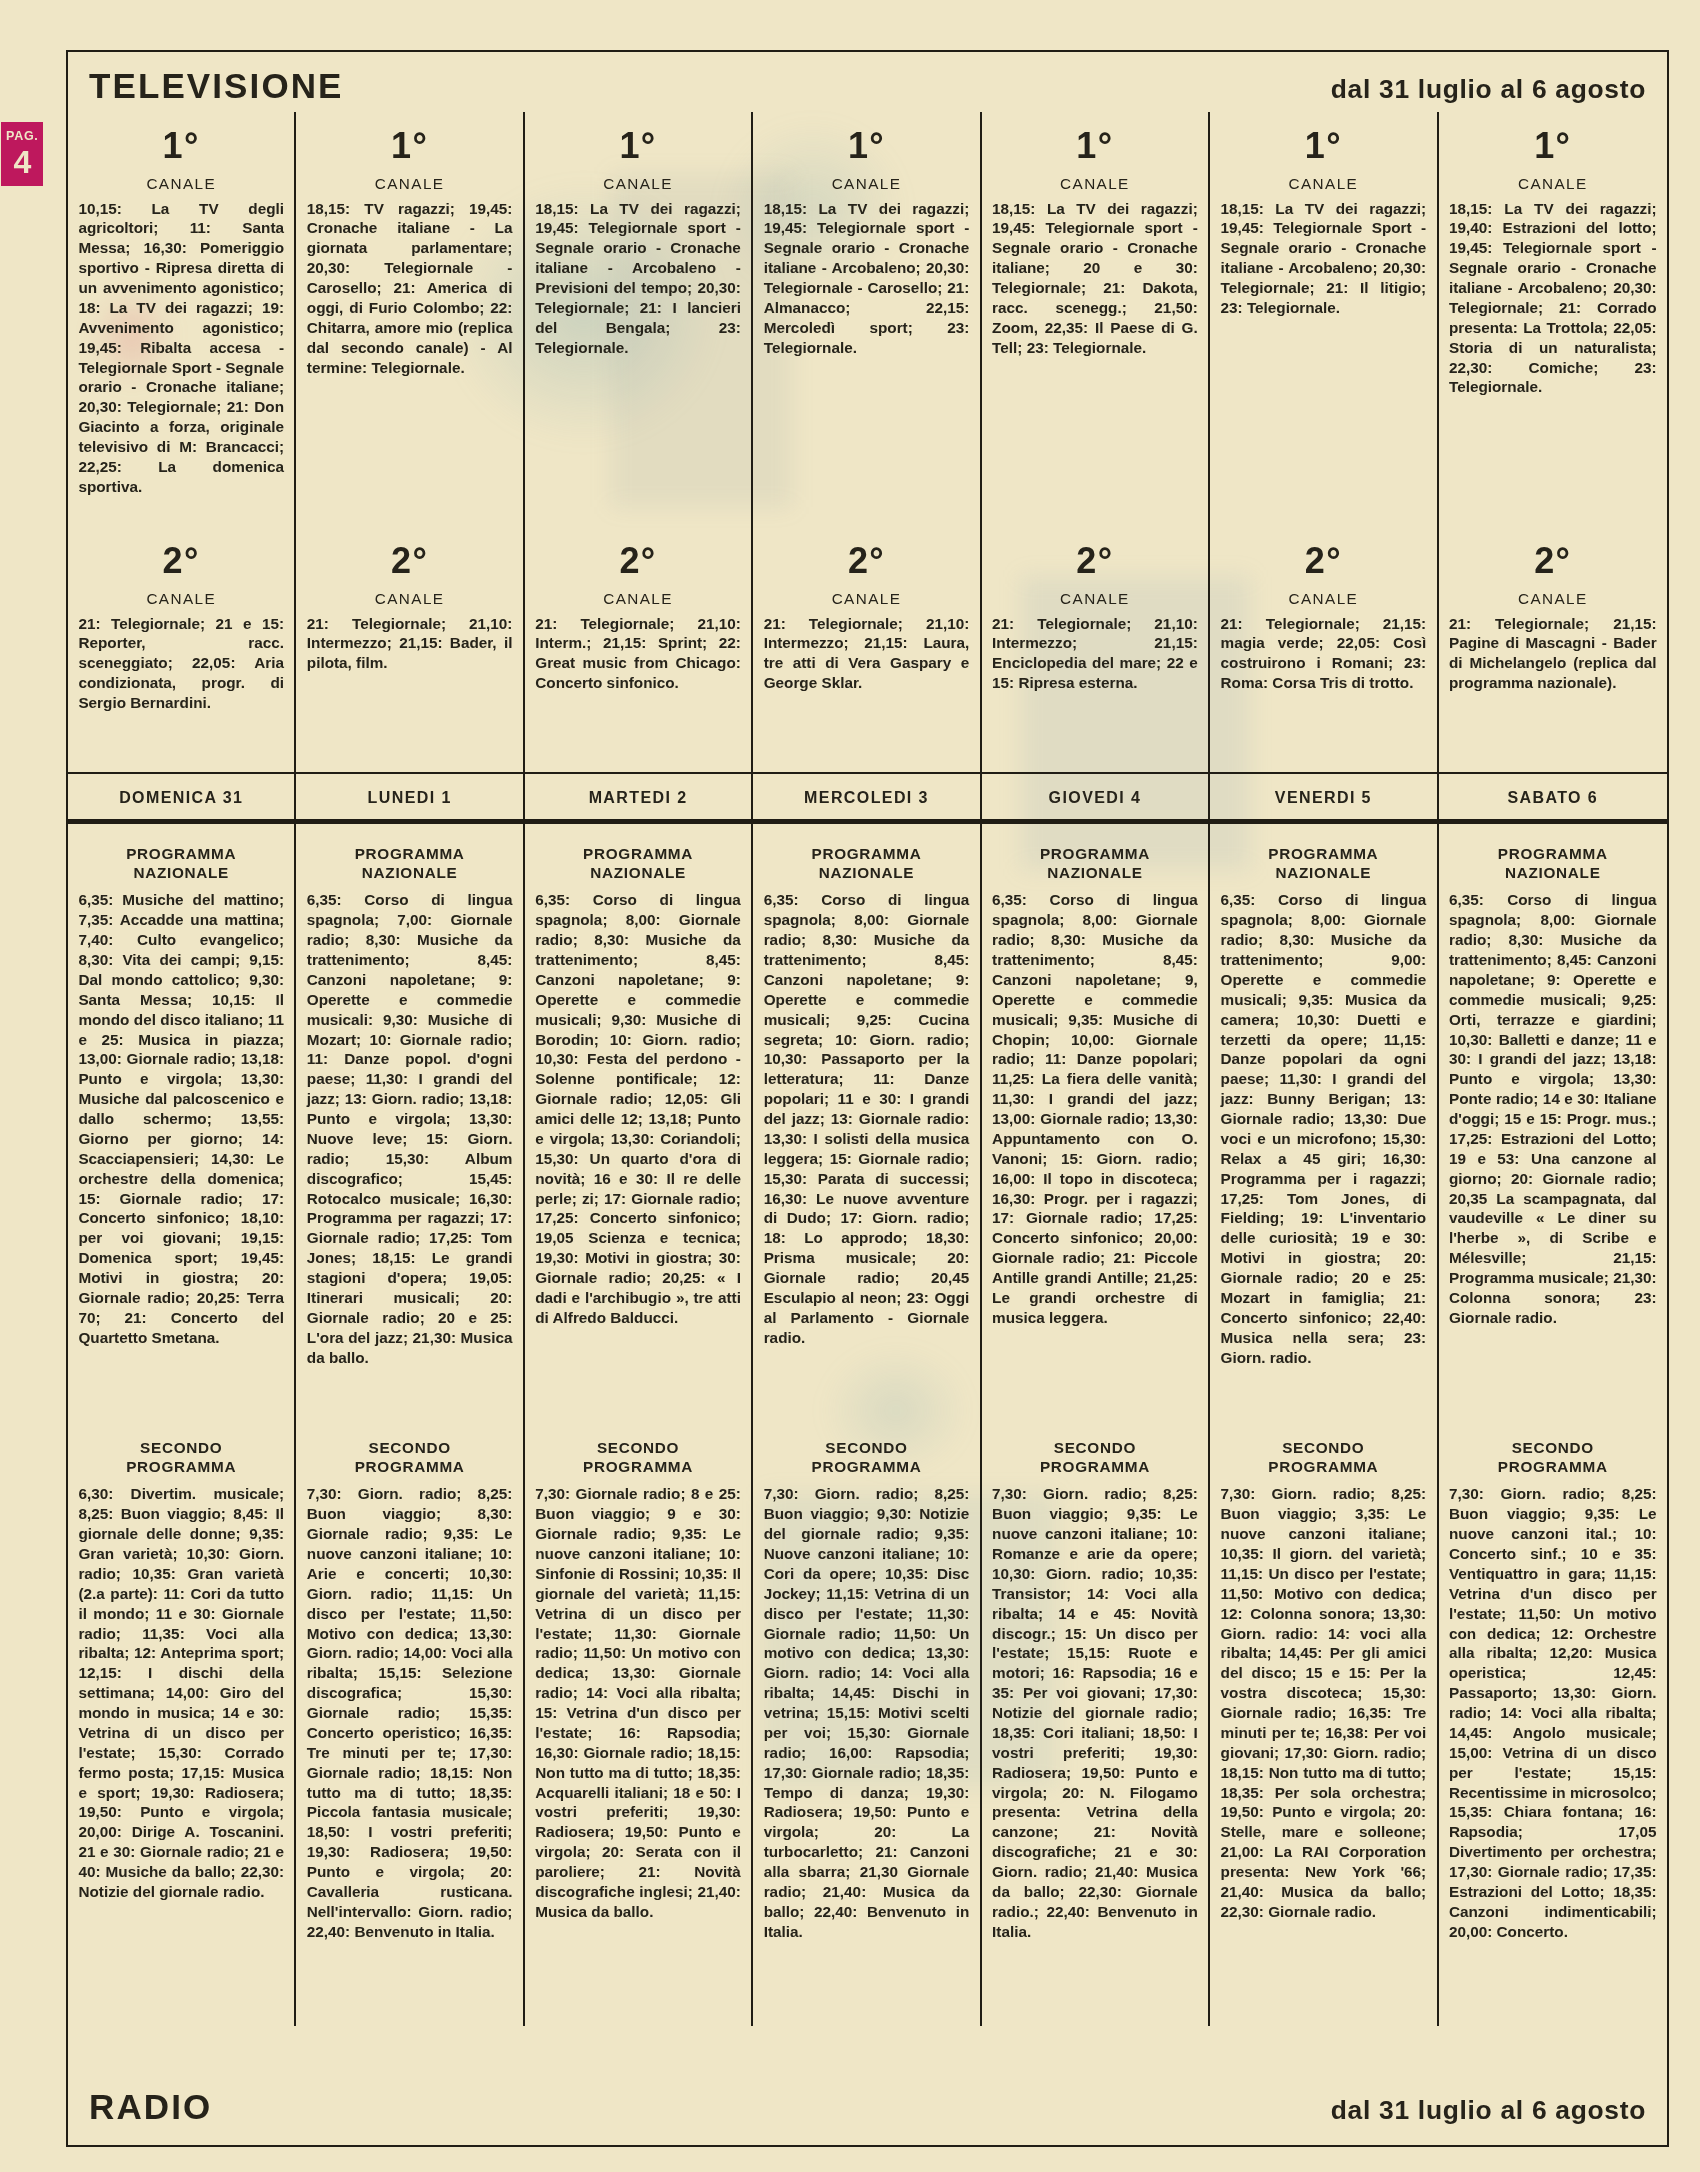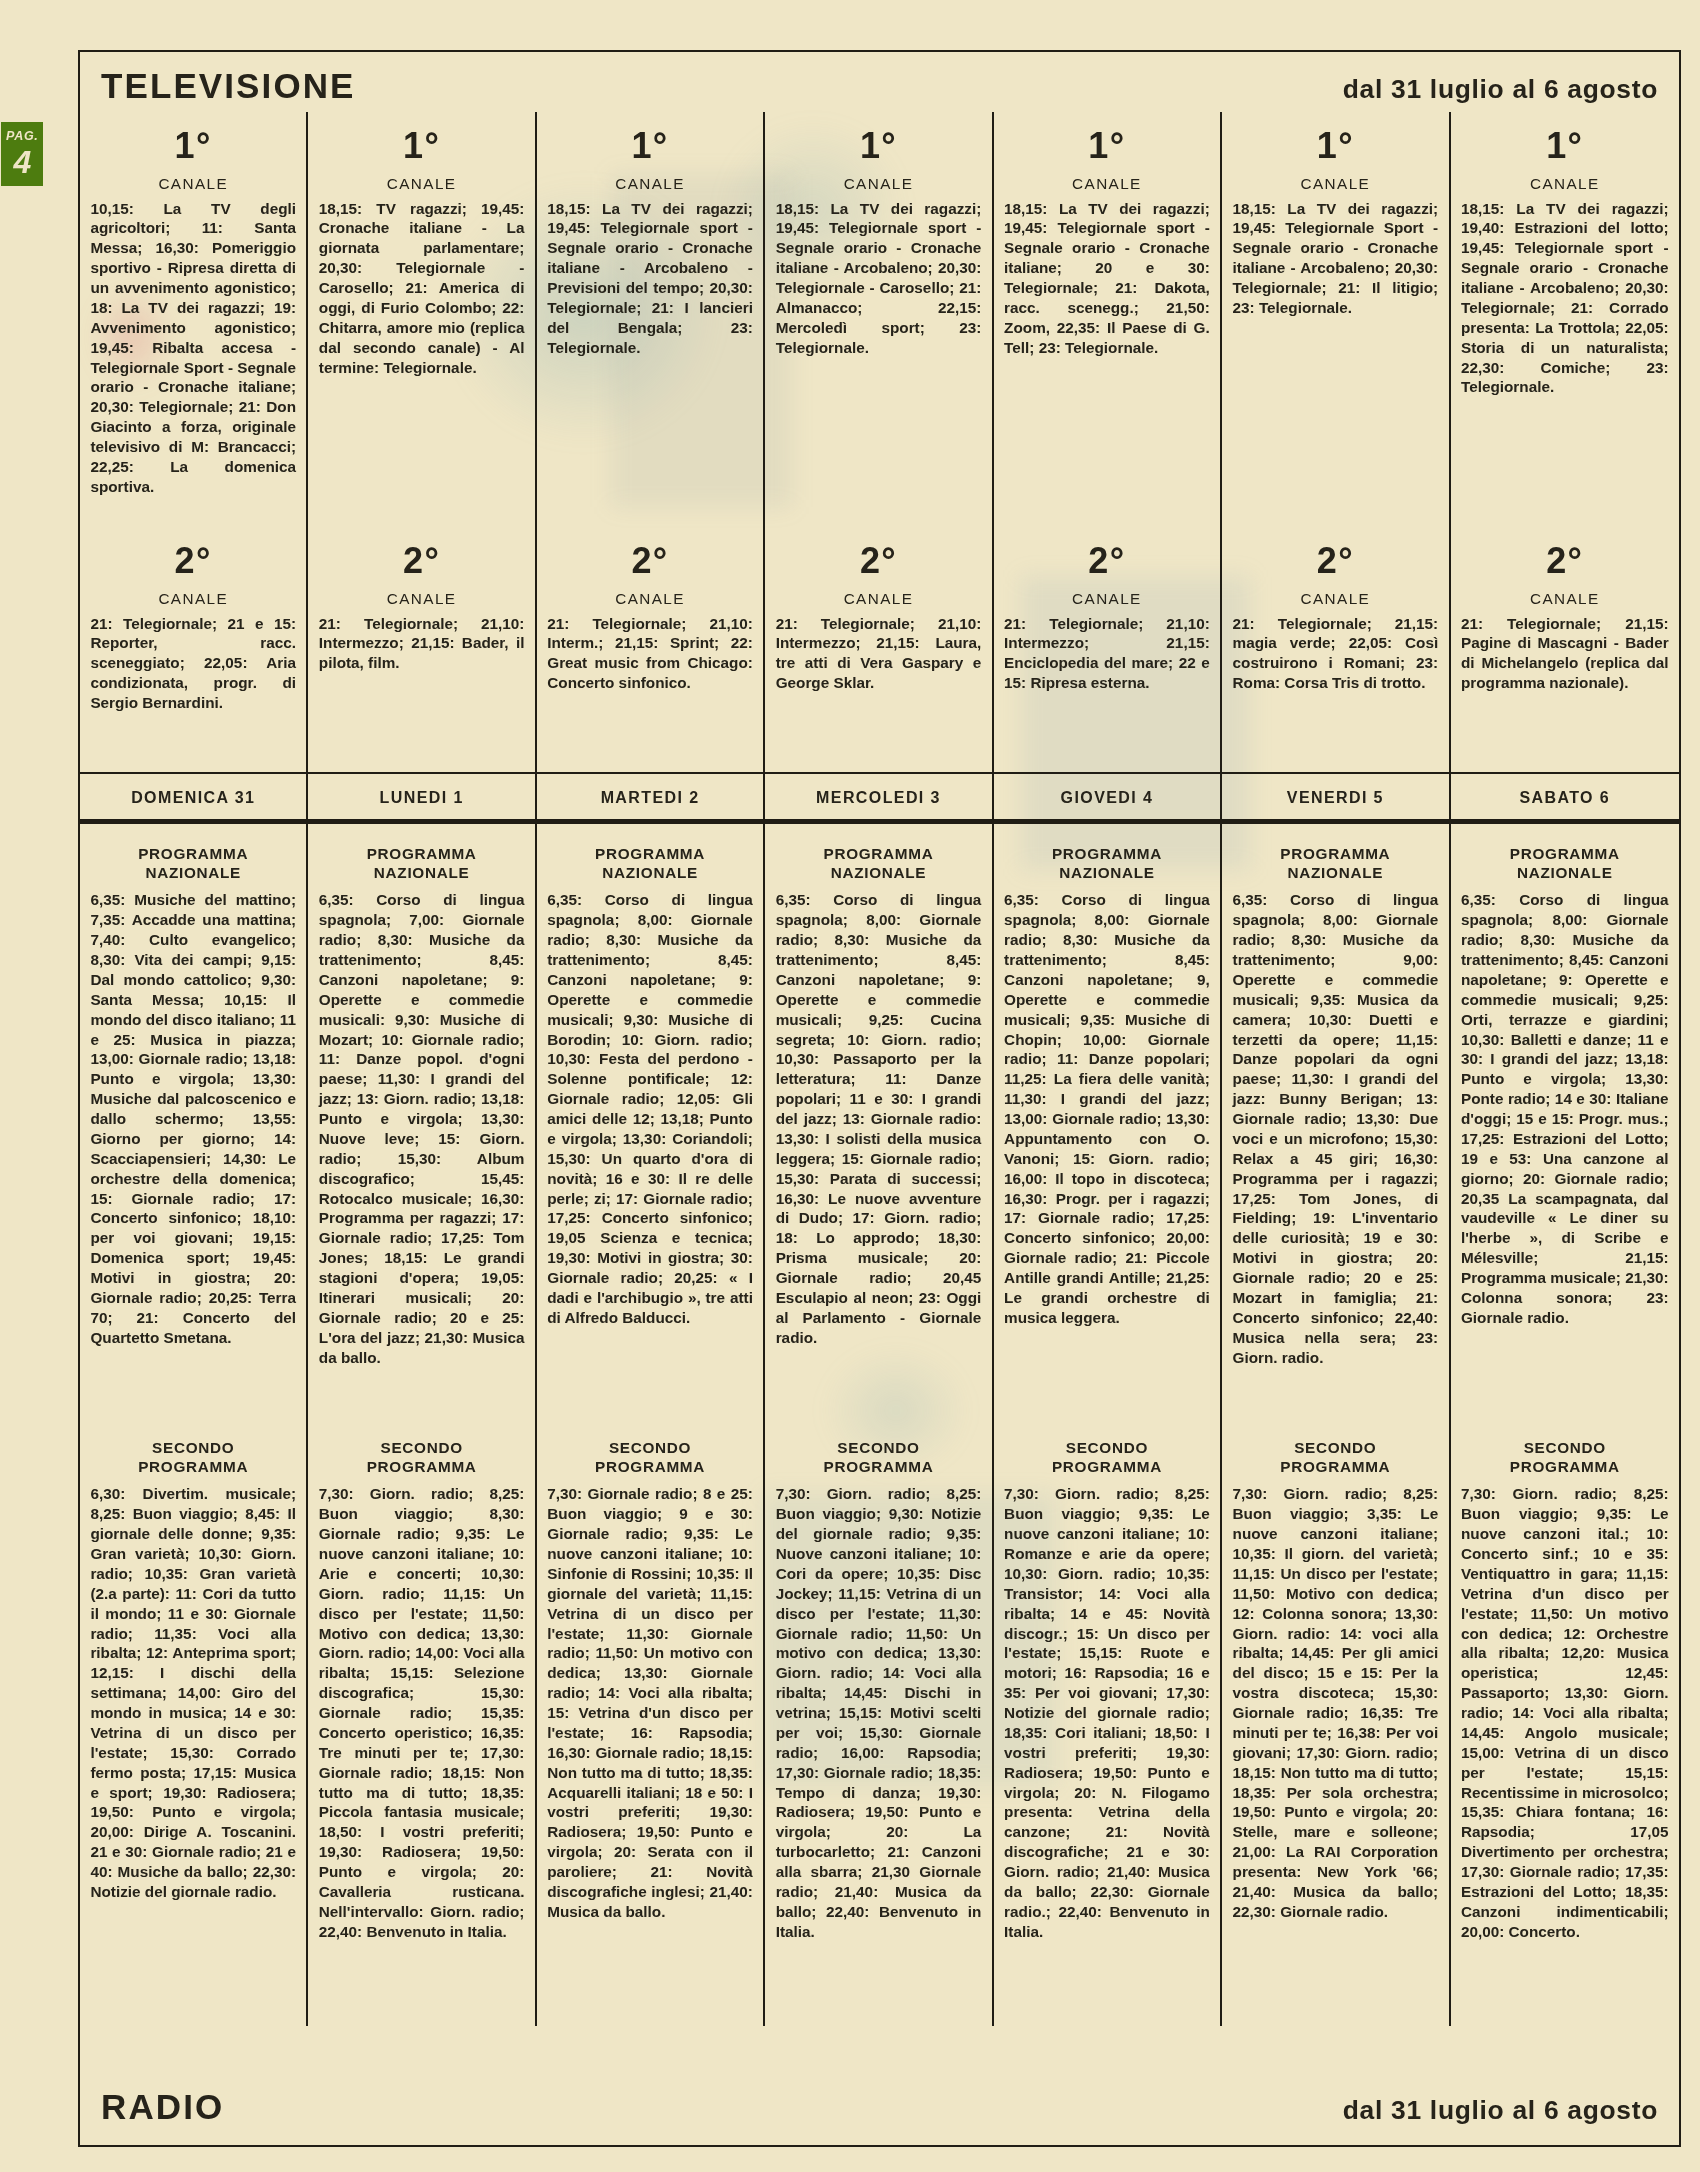--- a/index.html
+++ b/index.html
@@ -14,27 +14,27 @@
   .g1{left:389px;top:125px;width:389px;height:375px;background:radial-gradient(closest-side,rgba(128,168,174,0.32),rgba(128,168,174,0) 70%);}
   .g2{left:681px;top:83px;width:264px;height:250px;background:radial-gradient(closest-side,rgba(128,168,174,0.22),rgba(128,168,174,0) 70%);}
   .g3{left:1021px;top:577px;width:229px;height:292px;background:rgba(140,165,178,0.15);}
   .g4{left:73px;top:264px;width:118px;height:146px;background:radial-gradient(closest-side,rgba(214,110,120,0.28),rgba(214,110,120,0) 70%);}
   .g5{left:764px;top:1494px;width:292px;height:292px;background:rgba(135,170,178,0.14);}
   .g6{left:611px;top:174px;width:181px;height:333px;background:rgba(120,135,150,0.10);}
   .g7{left:792px;top:1320px;width:208px;height:181px;background:radial-gradient(closest-side,rgba(128,168,174,0.20),rgba(128,168,174,0) 70%);}
 
   .page-tab{
     position:absolute;left:1.4px;top:122px;width:39px;z-index:3;
-    background:#4d7c0f;color:#efe6c6;text-align:center;padding:7px 1.4px 8.3px;font-style:italic;
+    background:#be185d;color:#efe6c6;text-align:center;padding:7px 1.4px 8.3px;
   }
   .page-tab .lbl{font-size:12.5px;font-weight:bold;letter-spacing:0.7px;}
   .page-tab .num{font-size:32px;font-weight:bold;line-height:1;margin-top:2.8px;}
 
   .frame{
-    position:absolute;left:78px;top:50px;width:1603px;height:2097px;z-index:1;
+    position:absolute;left:66px;top:50px;width:1603px;height:2097px;z-index:1;
     border:2.8px solid #201d15;box-sizing:border-box;
     display:flex;flex-direction:column;
   }
   .strip{display:flex;justify-content:space-between;align-items:baseline;padding:14px 21px 5.6px;}
   .big-title{font-size:35px;font-weight:bold;letter-spacing:2.1px;}
   .date-range{font-size:26.4px;font-weight:bold;letter-spacing:0.7px;}
 
   .grid7{display:grid;grid-template-columns:repeat(7,1fr);}
   .c{border-right:2.1px solid #201d15;box-sizing:border-box;padding:0 10.4px;min-width:0;}
   .c:nth-child(7n){border-right:none;}

